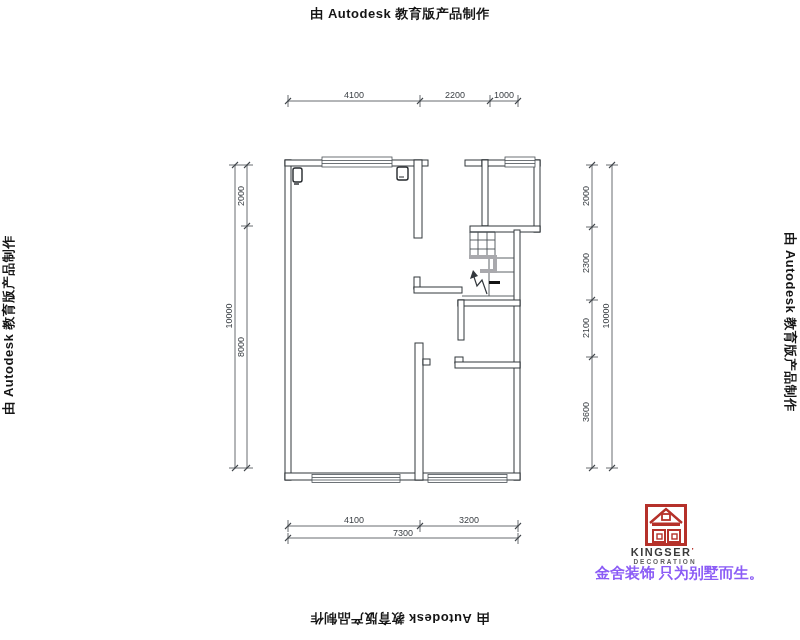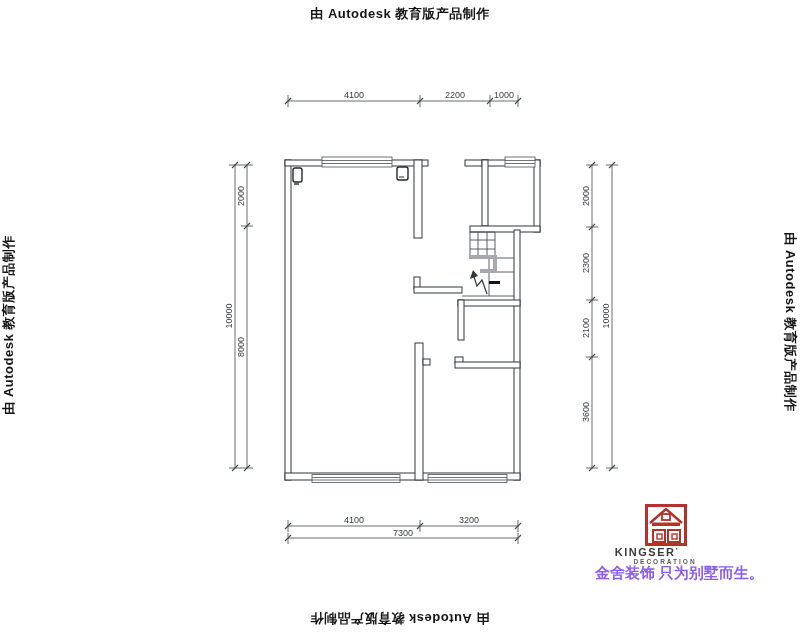--- a/index.html
+++ b/index.html
@@ -7,21 +7,21 @@
        font-family:"Liberation Sans",sans-serif;}
   .canvas{position:relative;width:800px;height:640px;background:#fff;}
   .wm{position:absolute;white-space:nowrap;font-weight:bold;font-size:13px;
       color:#141414;letter-spacing:0.5px;}
   .wm-top{top:5px;left:0;width:800px;text-align:center;}
   .wm-bottom{top:609px;left:0;width:800px;text-align:center;}
   .wm-bottom span{display:inline-block;transform:rotate(180deg);}
   .wm-left{left:9px;top:325px;transform:translate(-50%,-50%) rotate(-90deg);}
   .wm-right{left:790px;top:322px;transform:translate(-50%,-50%) rotate(90deg);}
   svg{position:absolute;left:0;top:0;}
-  .brand{position:absolute;left:612px;top:546px;width:70px;text-align:center;
+  .brand{position:absolute;left:628px;top:546px;width:70px;text-align:center;
          font-size:11px;font-weight:bold;color:#3b3b3b;letter-spacing:1.5px;}
   .brand .tick{color:#b5312a;font-size:8px;vertical-align:top;}
   .brand-sub{position:absolute;left:630px;top:558px;width:70px;text-align:center;
          font-size:6.5px;font-weight:bold;color:#5e5e5e;letter-spacing:2px;}
   .tagline{position:absolute;left:595px;top:564px;width:150px;white-space:nowrap;
          font-family:"Liberation Serif",serif;font-size:15px;font-weight:600;
          color:#8b5cf6;}
 </style>
 </head>
 <body>

